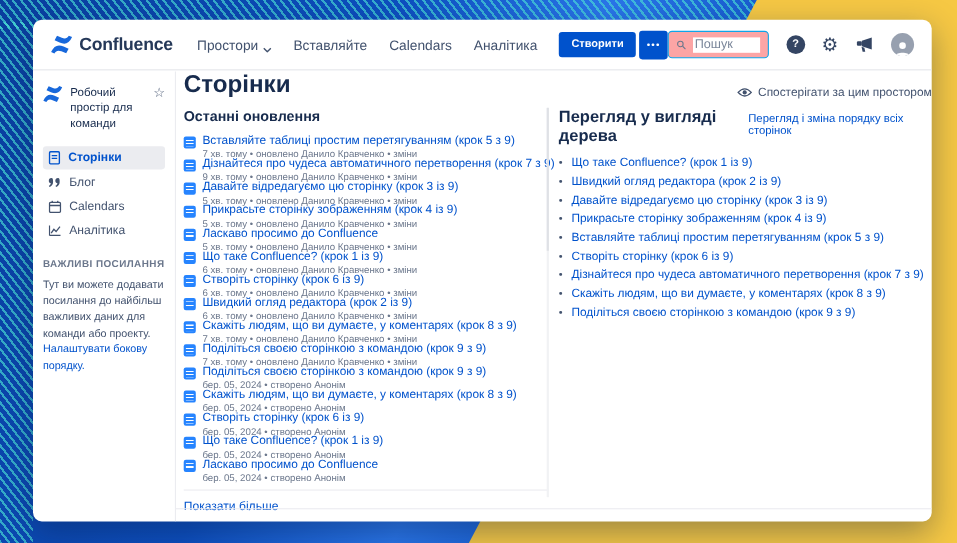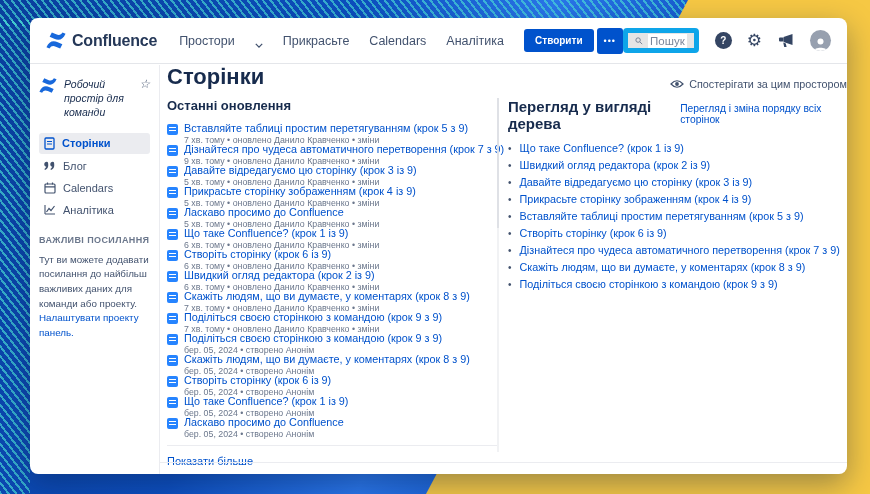--- a/index.html
+++ b/index.html
@@ -18,38 +18,38 @@
   .bg-yellow{position:absolute;inset:0;background:#f6c844;
     clip-path:polygon(688px 0, 870px 0, 870px 494px, 426px 494px);}
   
   .window{position:absolute;left:30px;top:18px;width:817px;height:456px;background:#ffffff;
     border-radius:8px;box-shadow:0 10px 30px rgba(9,30,66,.38);overflow:hidden;}
   
   .topnav{position:absolute;top:0;left:0;right:0;height:46px;border-bottom:1px solid #e4e6ea;
     display:flex;align-items:center;padding:0 16px;box-sizing:border-box;}
   .logo{display:flex;align-items:center;gap:6px;margin-right:22px;}
   .logo-text{font-size:16px;font-weight:700;color:#253858;letter-spacing:-.2px;}
-  .nav-item{font-size:12.5px;color:#42526E;margin-right:20px;display:flex;align-items:flex-end;gap:20px;cursor:pointer;}
+  .nav-item{font-size:12.5px;color:#42526E;margin-right:20px;display:flex;align-items:flex-end;gap:4px;cursor:pointer;}
   .btn-create{background:#0052CC;color:#fff;font-size:10px;font-weight:600;border:none;border-radius:3px;
     padding:6px 11px;cursor:pointer;font-family:inherit;}
   .btn-more{background:#0052CC;color:#fff;font-size:9px;border:none;border-radius:3px;
     padding:8px 7px;margin-left:3px;cursor:pointer;font-family:inherit;letter-spacing:1px;}
-  .search-wrap{margin-left:auto;display:flex;align-items:center;border:5px solid #0ea5e9;border-radius:4px;
-    height:25px;width:120px;padding:0 7px;box-sizing:border-box;gap:5px;background:#e5e5e5;}
+  .search-wrap{margin-left:auto;display:flex;align-items:center;border:1px solid #0ea5e9;border-radius:4px;
+    height:25px;width:120px;padding:0 7px;box-sizing:border-box;gap:5px;background:#fca5a5;}
   .search-wrap input{border:none;outline:none;width:100%;font-size:11.5px;color:#172B4D;font-family:inherit;}
   .search-wrap input::placeholder{color:#7A869A;}
   .nav-icons{display:flex;align-items:center;gap:15px;margin-left:16px;}
   .help-ico{width:17px;height:17px;border-radius:50%;background:#344563;color:#fff;font-size:10px;font-weight:700;
     display:flex;align-items:center;justify-content:center;cursor:pointer;}
   .gear-ico{font-size:17px;color:#344563;line-height:1;cursor:pointer;}
   .avatar{width:21px;height:21px;border-radius:50%;background:#97A0AF;display:flex;align-items:flex-end;justify-content:center;overflow:hidden;cursor:pointer;}
   
   .sidebar{position:absolute;top:47px;left:0;width:130px;bottom:0;border-right:1px solid #ebecf0;
     padding:12px 9px;box-sizing:border-box;}
-  .space-head{display:flex;gap:7px;align-items:flex-start;font-style:italic;}
+  .space-head{display:flex;gap:7px;align-items:flex-start;}
   .space-name{font-size:10.5px;color:#172B4D;line-height:1.35;width:76px;}
   .space-star{margin-left:auto;color:#505F79;font-size:12px;cursor:pointer;}
   .side-menu{margin-top:13px;}
   .side-item{display:flex;align-items:center;gap:7px;font-size:11px;color:#42526E;
     padding:4px 5px;border-radius:3px;margin-bottom:2px;cursor:pointer;}
   .side-item.selected{background:#ebecf0;color:#0052CC;font-weight:600;}
   .links-heading{margin-top:15px;font-size:9px;font-weight:700;color:#6B778C;letter-spacing:.4px;}
   .links-text{margin-top:8px;font-size:9.8px;color:#42526E;line-height:1.5;}
   .links-text a{color:#0052CC;text-decoration:none;cursor:pointer;}
   
@@ -95,21 +95,21 @@
         <path d="M21.5 1.5 C18.5 8 14.5 9.5 9 7 L4 4.8 L6.4 0.2 L11.2 2.2 C14.6 3.5 16.4 2.8 18.2 0.1 Z" fill="#1868DB"></path>
       </svg>
       <span class="logo-text">Confluence</span>
     </div>
     <span class="nav-item">
       <span>Простори</span>
       <svg width="8" height="5" viewBox="0 0 10 6">
         <path d="M1 1 L5 5 L9 1" fill="none" stroke="#42526E" stroke-width="1.6"></path>
       </svg>
     </span>
-    <span class="nav-item">Прикрасьте</span>
+    <span class="nav-item">Вставляйте</span>
     <span class="nav-item">Calendars</span>
     <span class="nav-item">Аналітика</span>
     <button class="btn-create">Створити</button>
     <button class="btn-more">•••</button>
 
     <div class="search-wrap">
       <svg width="12" height="12" viewBox="0 0 13 13">
         <circle cx="5" cy="5" r="3.6" fill="none" stroke="#6B778C" stroke-width="1.4"></circle>
         <line x1="8" y1="8" x2="11.6" y2="11.6" stroke="#6B778C" stroke-width="1.4"></line>
       </svg>
@@ -174,21 +174,21 @@
           <path d="M1 10 L11 10" stroke="#42526E" stroke-width="1.1" fill="none"></path>
           <path d="M2.5 8 L5 4.5 L7 6.5 L10.5 2" stroke="#42526E" stroke-width="1.2" fill="none"></path>
         </svg>
         <span>Аналітика</span>
       </div>
     </div>
 
     <div class="links-heading">ВАЖЛИВІ ПОСИЛАННЯ</div>
     <div class="links-text">
       <span>Тут ви можете додавати посилання до найбільш важливих даних для команди або проекту.</span>
-      <a>Налаштувати проекту панель.</a>
+      <a>Налаштувати бокову порядку.</a>
     </div>
   </div>
 
   <div class="page-title">Сторінки</div>
 
   <div class="watch">
     <svg width="14" height="10" viewBox="0 0 14 10">
       <path d="M1 5 Q7 -1.5 13 5 Q7 11.5 1 5 Z" fill="none" stroke="#42526E" stroke-width="1.2"></path>
       <circle cx="7" cy="5" r="1.9" fill="#42526E"></circle>
     </svg>

